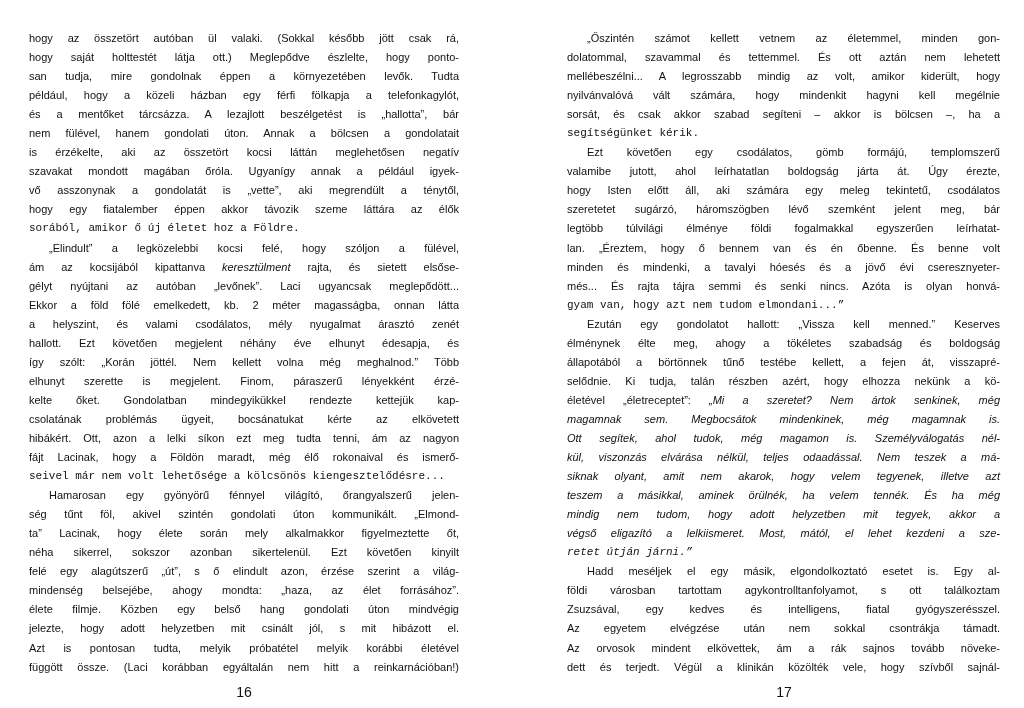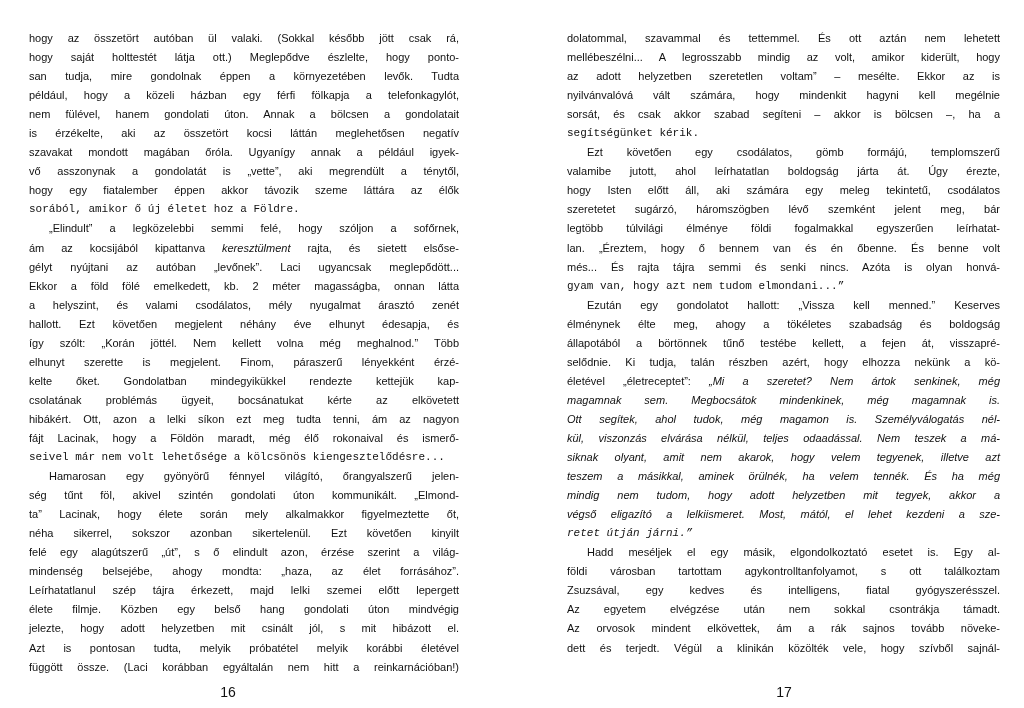--- a/index.html
+++ b/index.html
@@ -35,80 +35,81 @@
   .line.last { text-align-last: left; font-family: Liberation Mono, monospace; }
   .line.indent { padding-left: 20px; }
   .line i, .line .it { font-style: italic; }
   .page-number {
     position: absolute;
     top: 684px;
     font-size: 14px;
     width: 40px;
     text-align: center;
   }
-  .left .page-number { left: 208px; }
+  .left .page-number { left: 224px; }
   .right .page-number { left: 242px; padding-left: 10px; }
 </style>
 </head>
 <body>
 
 <div class="page left">
   <div class="text-block" id="left-body">
       <span class="line"><span>hogy az összetört autóban ül valaki. (Sokkal később jött csak rá,</span></span>
       <span class="line"><span>hogy saját holttestét látja ott.) Meglepődve észlelte, hogy ponto-</span></span>
       <span class="line"><span>san tudja, mire gondolnak éppen a környezetében levők. Tudta</span></span>
       <span class="line"><span>például, hogy a közeli házban egy férfi fölkapja a telefonkagylót,</span></span>
+      <span class="line"><span>és a mentőket tárcsázza. A lezajlott beszélgetést is „hallotta”, bár</span></span>
       <span class="line"><span>nem fülével, hanem gondolati úton. Annak a bölcsen a gondolatait</span></span>
       <span class="line"><span>is érzékelte, aki az összetört kocsi láttán meglehetősen negatív</span></span>
       <span class="line"><span>szavakat mondott magában őróla. Ugyanígy annak a például igyek-</span></span>
       <span class="line"><span>vő asszonynak a gondolatát is „vette”, aki megrendült a ténytől,</span></span>
       <span class="line"><span>hogy egy fiatalember éppen akkor távozik szeme láttára az élők</span></span>
       <span class="line last"><span>sorából, amikor ő új életet hoz a Földre.</span></span>
-      <span class="line indent"><span>„Elindult” a legközelebbi semmi felé, hogy szóljon a sofőrnek,</span></span>
+      <span class="line indent"><span>„Elindult” a legközelebbi kocsi felé, hogy szóljon a fülével,</span></span>
       <span class="line"><span>ám az kocsijából kipattanva </span><span class="it">keresztülment</span><span> rajta, és sietett elsőse-</span></span>
       <span class="line"><span>gélyt nyújtani az autóban „levőnek”. Laci ugyancsak meglepődött...</span></span>
       <span class="line"><span>Ekkor a föld fölé emelkedett, kb. 2 méter magasságba, onnan látta</span></span>
       <span class="line"><span>a helyszint, és valami csodálatos, mély nyugalmat árasztó zenét</span></span>
       <span class="line"><span>hallott. Ezt követően megjelent néhány éve elhunyt édesapja, és</span></span>
       <span class="line"><span>így szólt: „Korán jöttél. Nem kellett volna még meghalnod.” Több</span></span>
       <span class="line"><span>elhunyt szerette is megjelent. Finom, páraszerű lényekként érzé-</span></span>
       <span class="line"><span>kelte őket. Gondolatban mindegyikükkel rendezte kettejük kap-</span></span>
       <span class="line"><span>csolatának problémás ügyeit, bocsánatukat kérte az elkövetett</span></span>
       <span class="line"><span>hibákért. Ott, azon a lelki síkon ezt meg tudta tenni, ám az nagyon</span></span>
       <span class="line"><span>fájt Lacinak, hogy a Földön maradt, még élő rokonaival és ismerő-</span></span>
       <span class="line last"><span>seivel már nem volt lehetősége a kölcsönös kiengesztelődésre...</span></span>
       <span class="line indent"><span>Hamarosan egy gyönyörű fénnyel világító, őrangyalszerű jelen-</span></span>
       <span class="line"><span>ség tűnt föl, akivel szintén gondolati úton kommunikált. „Elmond-</span></span>
       <span class="line"><span>ta” Lacinak, hogy élete során mely alkalmakkor figyelmeztette őt,</span></span>
       <span class="line"><span>néha sikerrel, sokszor azonban sikertelenül. Ezt követően kinyilt</span></span>
       <span class="line"><span>felé egy alagútszerű „út”, s ő elindult azon, érzése szerint a világ-</span></span>
       <span class="line"><span>mindenség belsejébe, ahogy mondta: „haza, az élet forrásához”.</span></span>
-      <span class="line"><span>Leírhatatlanul szép tájra érkezett, majd lelki szemei előtt lepergett</span></span>
       <span class="line"><span>élete filmje. Közben egy belső hang gondolati úton mindvégig</span></span>
       <span class="line"><span>jelezte, hogy adott helyzetben mit csinált jól, s mit hibázott el.</span></span>
       <span class="line"><span>Azt is pontosan tudta, melyik próbatétel melyik korábbi életével</span></span>
       <span class="line"><span>függött össze. (Laci korábban egyáltalán nem hitt a reinkarnációban!)</span></span>
     </div>
   <div class="page-number">16</div>
 </div>
 
 <div class="page right">
   <div class="text-block" id="right-body">
+      <span class="line indent"><span>„Őszintén számot kellett vetnem az életemmel, minden gon-</span></span>
       <span class="line"><span>dolatommal, szavammal és tettemmel. És ott aztán nem lehetett</span></span>
       <span class="line"><span>mellébeszélni... A legrosszabb mindig az volt, amikor kiderült, hogy</span></span>
-      <span class="line"><span>az adott helyzetben szeretetlen voltam” – mesélte. Ekkor az is</span></span>
       <span class="line"><span>nyilvánvalóvá vált számára, hogy mindenkit hagyni kell megélnie</span></span>
       <span class="line"><span>sorsát, és csak akkor szabad segíteni – akkor is bölcsen –, ha a</span></span>
       <span class="line last"><span>segítségünket kérik.</span></span>
       <span class="line indent"><span>Ezt követően egy csodálatos, gömb formájú, templomszerű</span></span>
       <span class="line"><span>valamibe jutott, ahol leírhatatlan boldogság járta át. Úgy érezte,</span></span>
       <span class="line"><span>hogy Isten előtt áll, aki számára egy meleg tekintetű, csodálatos</span></span>
       <span class="line"><span>szeretetet sugárzó, háromszögben lévő szemként jelent meg, bár</span></span>
       <span class="line"><span>legtöbb túlvilági élménye földi fogalmakkal egyszerűen leírhatat-</span></span>
       <span class="line"><span>lan. „Éreztem, hogy ő bennem van és én őbenne. És benne volt</span></span>
+      <span class="line"><span>minden és mindenki, a tavalyi hóesés és a jövő évi cseresznyeter-</span></span>
       <span class="line"><span>més... És rajta tájra semmi és senki nincs. Azóta is olyan honvá-</span></span>
       <span class="line last"><span>gyam van, hogy azt nem tudom elmondani...”</span></span>
       <span class="line indent"><span>Ezután egy gondolatot hallott: „Vissza kell menned.” Keserves</span></span>
       <span class="line"><span>élménynek élte meg, ahogy a tökéletes szabadság és boldogság</span></span>
       <span class="line"><span>állapotából a börtönnek tűnő testébe kellett, a fejen át, visszapré-</span></span>
       <span class="line"><span>selődnie. Ki tudja, talán részben azért, hogy elhozza nekünk a kö-</span></span>
       <span class="line"><span>életével „életreceptet”: </span><span class="it">„Mi a szeretet? Nem ártok senkinek, még</span></span>
       <span class="line"><span class="it">magamnak sem. Megbocsátok mindenkinek, még magamnak is.</span></span>
       <span class="line"><span class="it">Ott segítek, ahol tudok, még magamon is. Személyválogatás nél-</span></span>
       <span class="line"><span class="it">kül, viszonzás elvárása nélkül, teljes odaadással. Nem teszek a má-</span></span>

